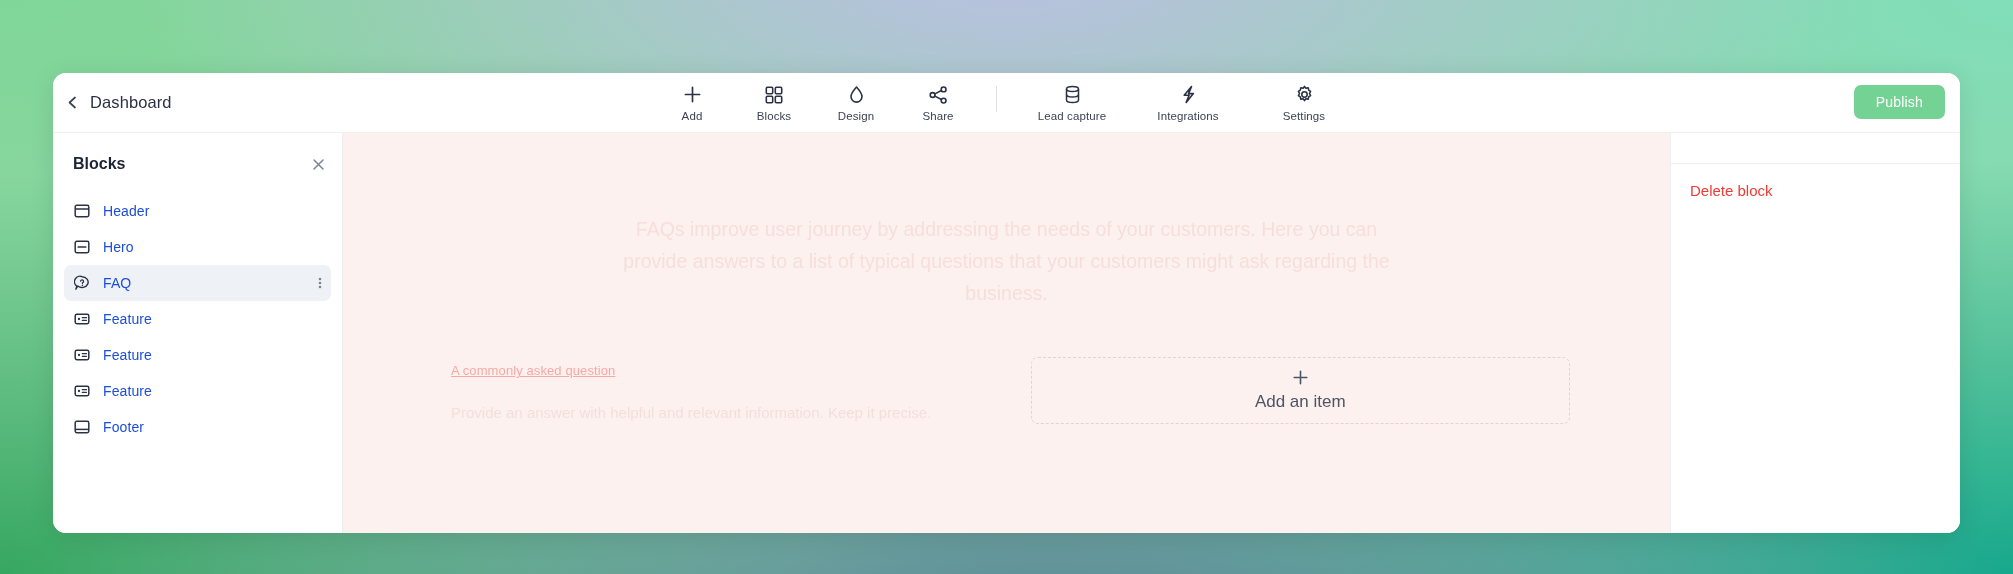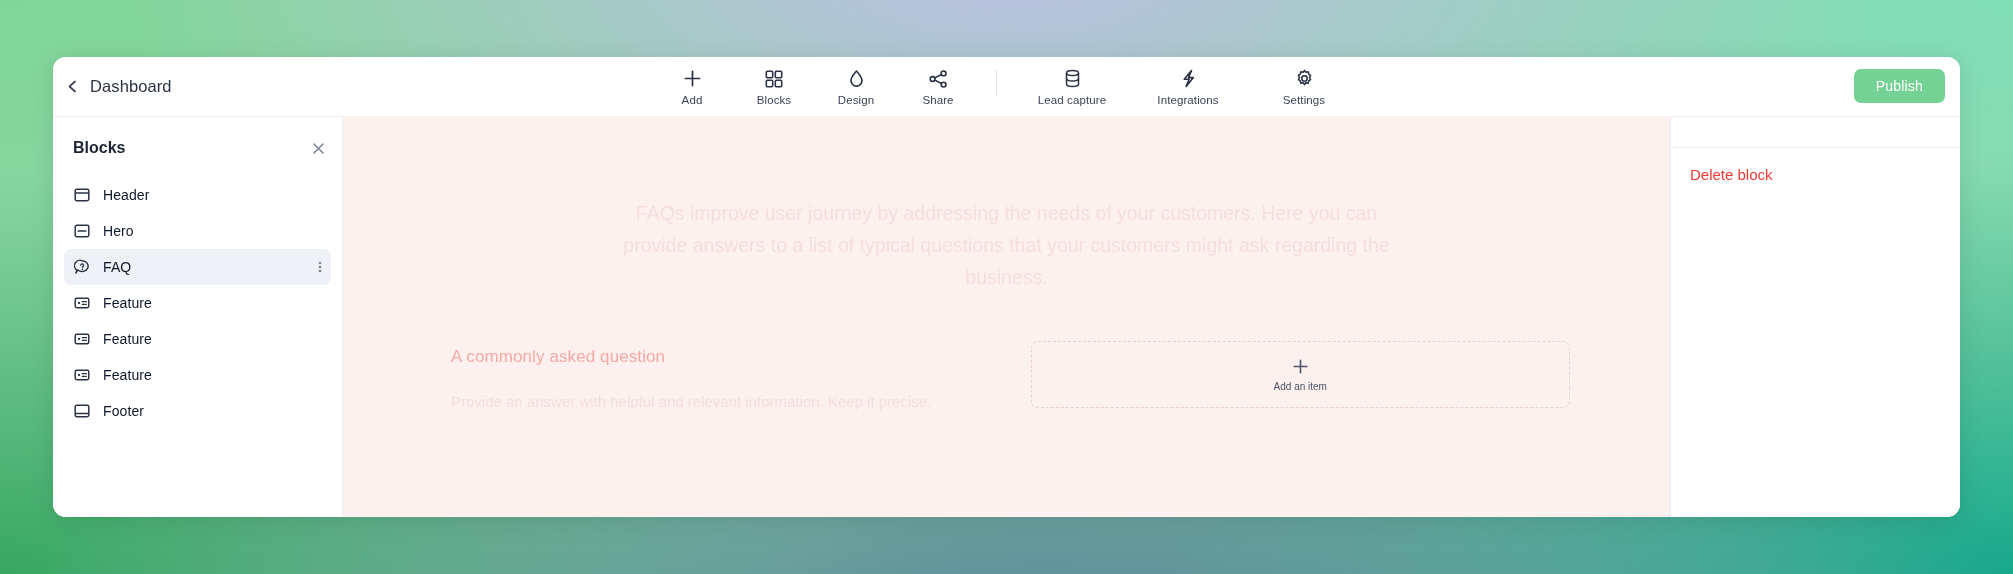--- a/index.html
+++ b/index.html
@@ -20,21 +20,21 @@
       radial-gradient(ellipse 70% 120% at 100% 0%,  rgba(129,222,185,1) 0%, rgba(129,222,185,0) 58%),
       radial-gradient(ellipse 70% 120% at 0% 100%,  rgba(54,167,97,1) 0%, rgba(54,167,97,0) 58%),
       radial-gradient(ellipse 70% 120% at 0% 0%,    rgba(128,214,152,1) 0%, rgba(128,214,152,0) 58%);
     position: relative;
   }
 
   
   .app-window {
     position: absolute;
     left: 53px;
-    top: 57px;
+    top: 73px;
     width: 1907px;
     height: 460px;
     background: #ffffff;
     border-radius: 13px;
     overflow: hidden;
     display: flex;
     flex-direction: column;
     box-shadow: 0 4px 26px rgba(0,0,0,0.10);
   }
 
@@ -148,21 +148,21 @@
     gap: 13px;
     padding: 0 9px 0 10px;
     border-radius: 7px;
     cursor: pointer;
     position: relative;
   }
   .block-item.selected { background: #eef2f6; }
   .block-item .b-ic { line-height: 0; flex: 0 0 auto; }
   .block-item .b-lbl {
     font-size: 14px;
-    color: #0f172a;
+    color: #1d4ed8;
     letter-spacing: .1px;
   }
   .block-item .kebab { margin-left: auto; line-height: 0; cursor: pointer; }
 
   
   .canvas {
     flex: 1;
     background: #fdf1f0;
     overflow: hidden;
     position: relative;
@@ -187,45 +187,46 @@
   }
   .faq-cols {
     margin-top: 54px;
     padding: 0 100px 0 108px;
     display: flex;
     gap: 42px;
     align-items: flex-start;
   }
   .faq-col { flex: 1; min-width: 0; }
   .faq-q {
-    font-size: 17px;
+    font-size: 13px;
     color: #f6a9a4;
     margin-bottom: 23px;
     letter-spacing: .1px;
+    text-decoration: underline;
   }
   .faq-a {
     font-size: 15px;
     line-height: 1.6;
     color: #f4dedc;
   }
   .add-item {
     flex: 1;
     border: 1.5px dashed #eccfcd;
     border-radius: 7px;
     height: 67px;
     display: flex;
     flex-direction: column;
     align-items: center;
     justify-content: center;
     gap: 6px;
     cursor: pointer;
     margin-top: -6px;
   }
   .add-item .plus { line-height: 0; }
-  .add-item .ai-lbl { font-size: 10px; color: #4d5464; }
+  .add-item .ai-lbl { font-size: 17px; color: #4d5464; }
 
   
   .rpanel {
     width: 290px;
     flex: 0 0 290px;
     background: #fff;
     border-left: 1px solid #eceef1;
     padding-top: 16px;
   }
   .rpanel-head {

